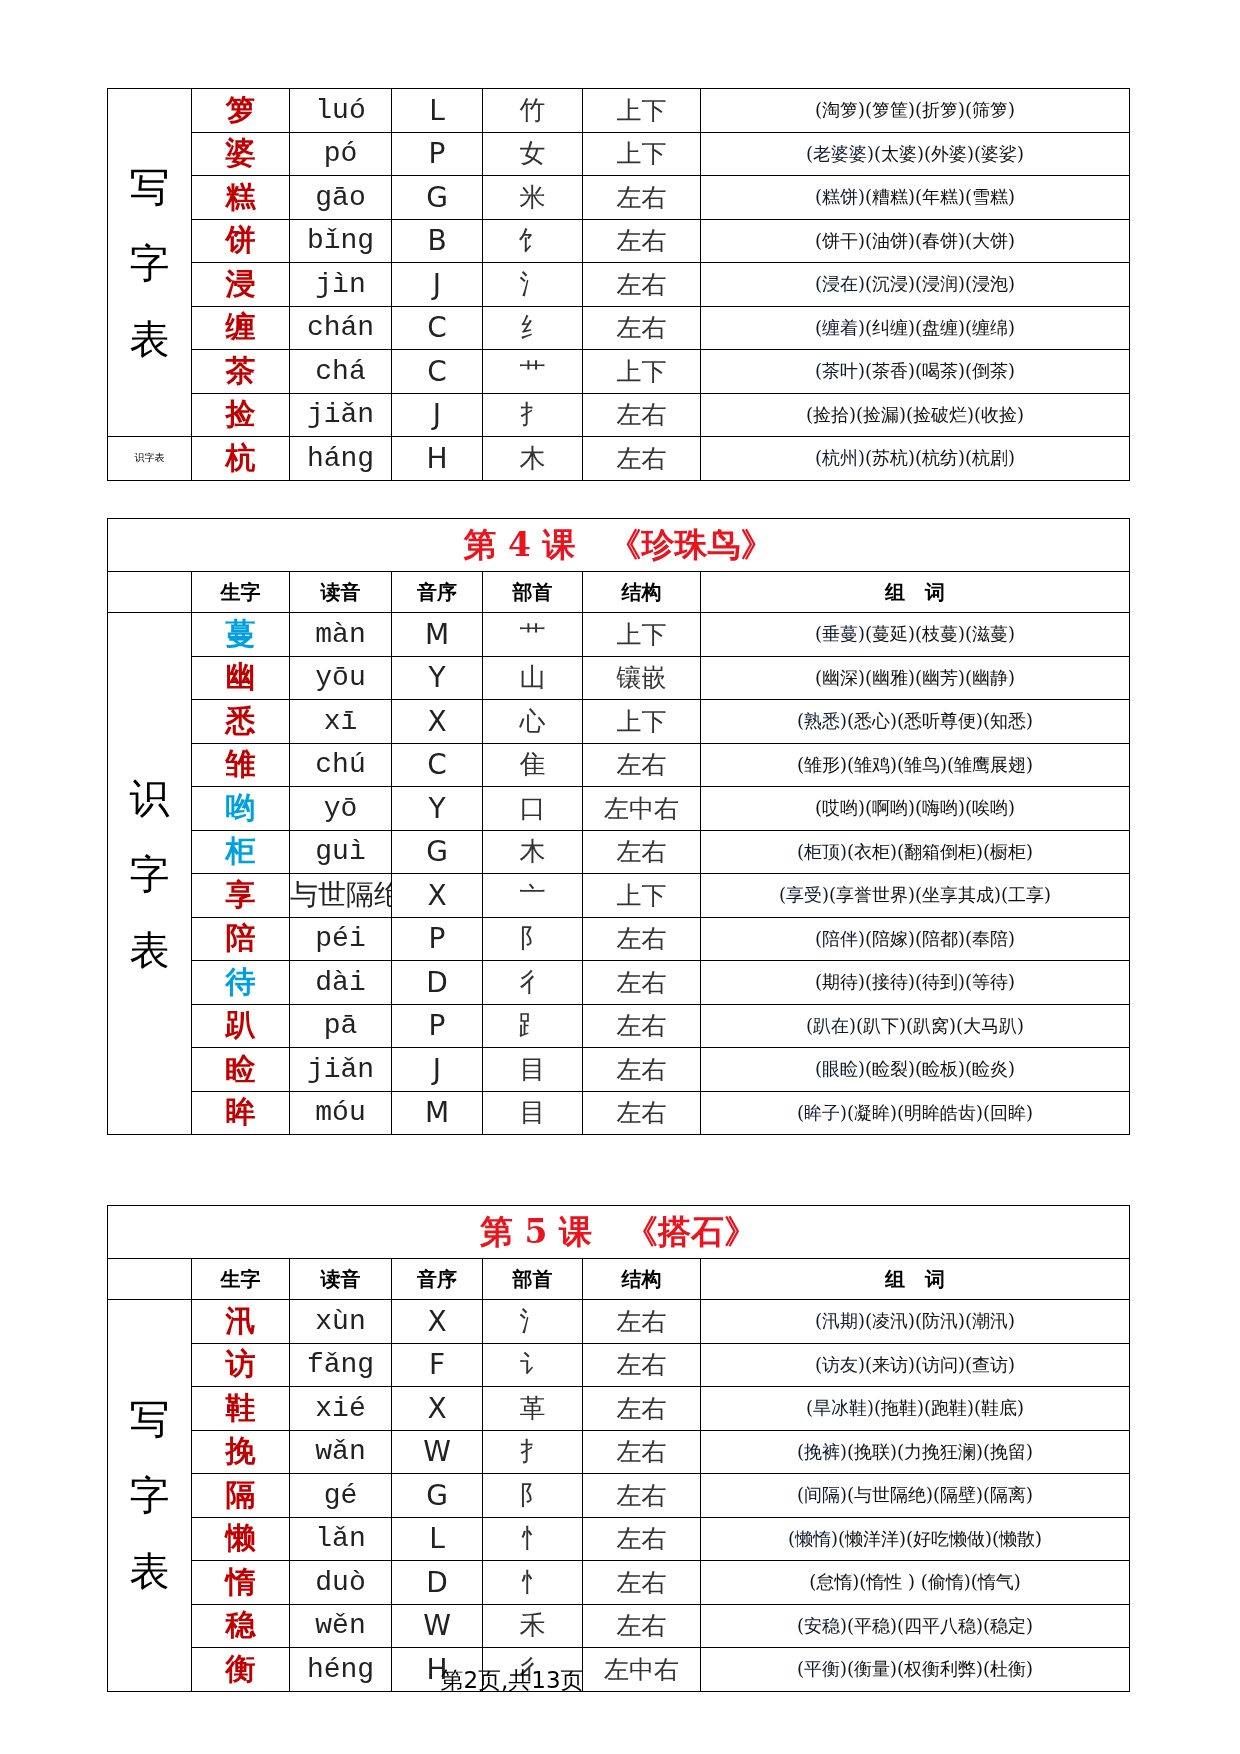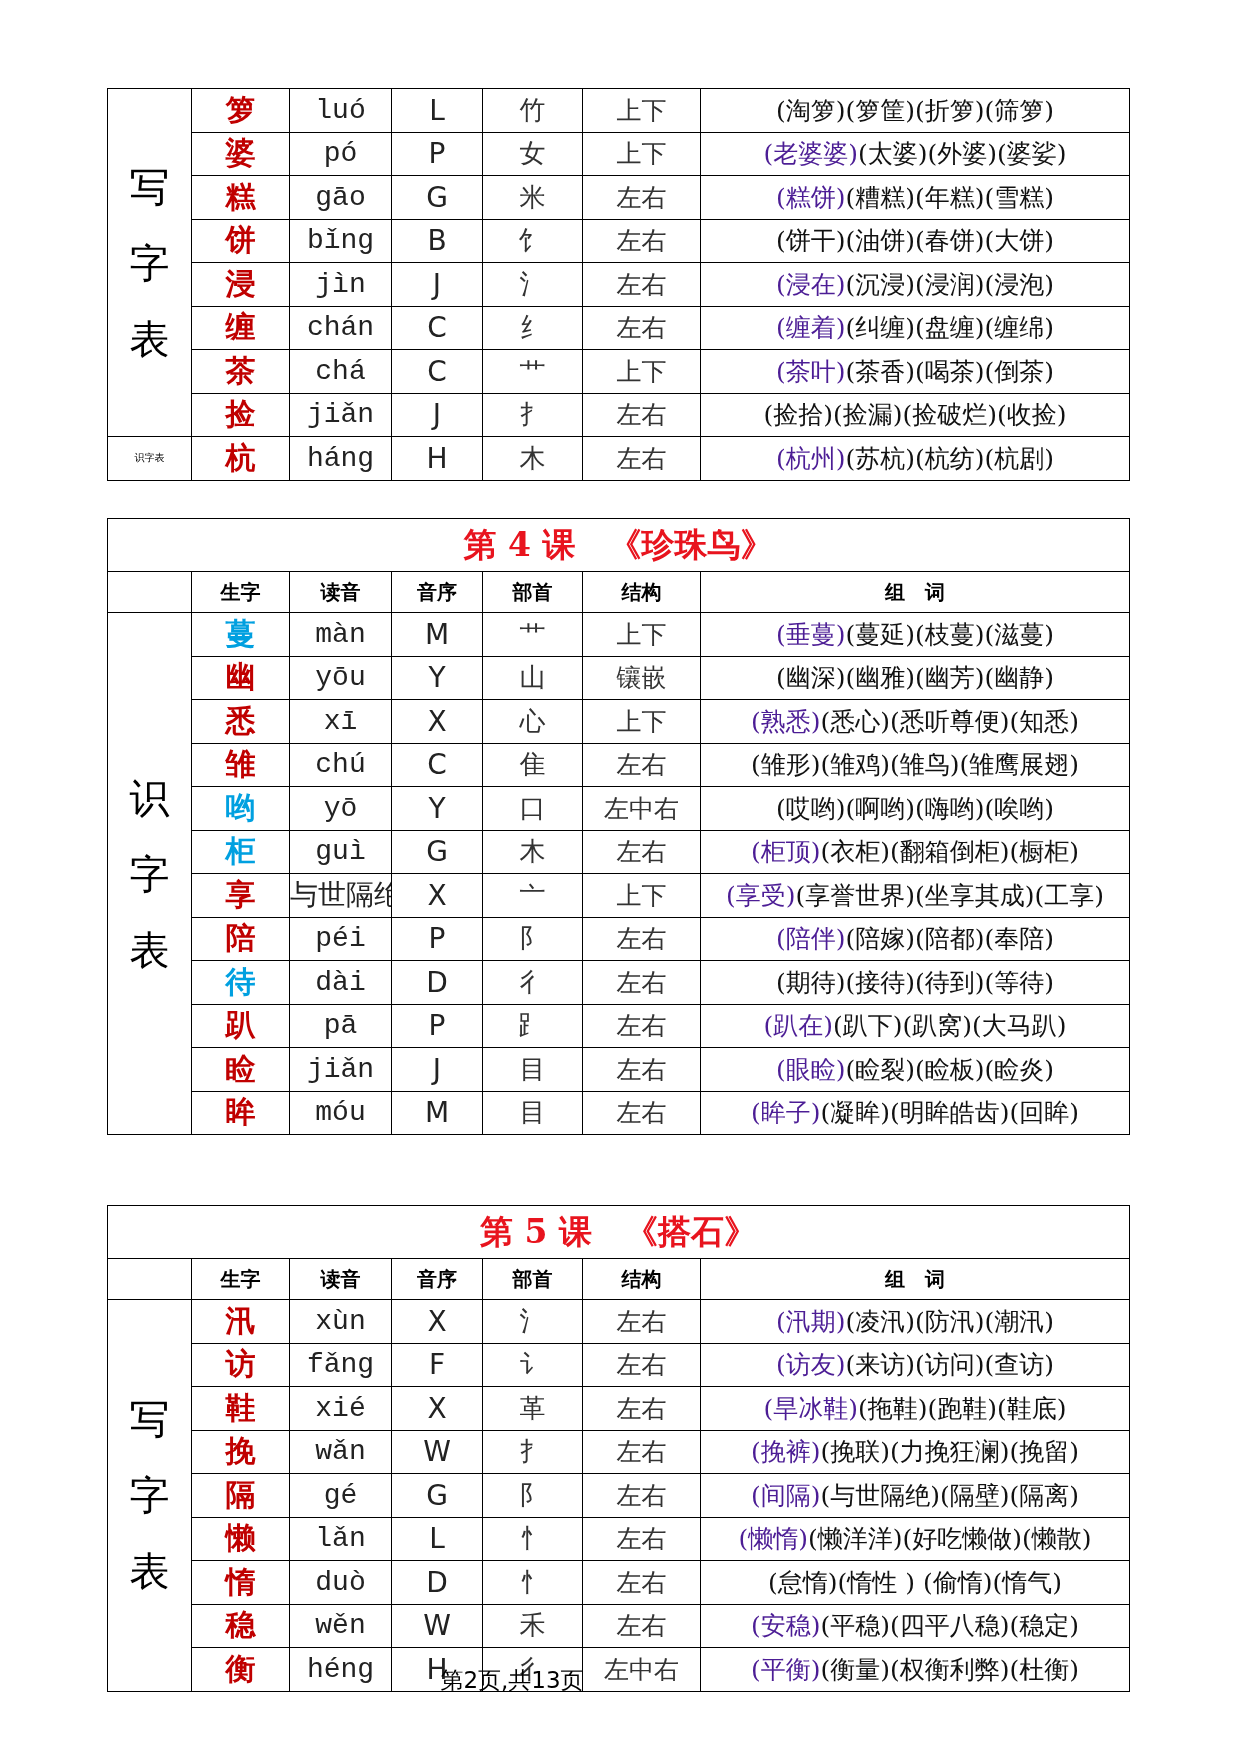--- a/index.html
+++ b/index.html
@@ -15,22 +15,22 @@
   .col-words { width:auto; }
   .side { font-size:40px; line-height:1.9; font-family:"DejaVu Serif", serif; }
   .side-small { font-size:10px; }
   .char { font-size:30px; font-weight:bold; font-family:"DejaVu Serif", serif; }
   .c-red { color:#c00000; }
   .c-cyan { color:#00a0e0; }
   .py { font-size:28px; font-family:Liberation Mono, monospace; color:#222; }
   .ord { font-size:28px; font-family:"DejaVu Sans", sans-serif; color:#222; }
   .rad { font-size:26px; color:#333; }
   .str { font-size:25px; color:#333;margin-top:38px; }
-  .words { font-size:25px; color:#111; letter-spacing:0px; }
-  .words .hl { color:#4c1d95; }
+  .words { font-size:18px; color:#111; letter-spacing:0px; }
+  .words .hl { color:#0f172a; }
   .title-row td { height:52px; }
   .title { font-size:33px; font-weight:bold; color:#e8141e; font-family:"DejaVu Serif", serif; }
   .head-row td { height:40px; }
   .head { font-size:20px; font-weight:bold; }
   .footer { position:absolute; top:1665px; left:0; width:1024px; text-align:center; font-size:23px; font-family:"DejaVu Sans", sans-serif; }
 </style>
 </head>
 <body>
 
 <table class="tbl" style="top:88px;">

